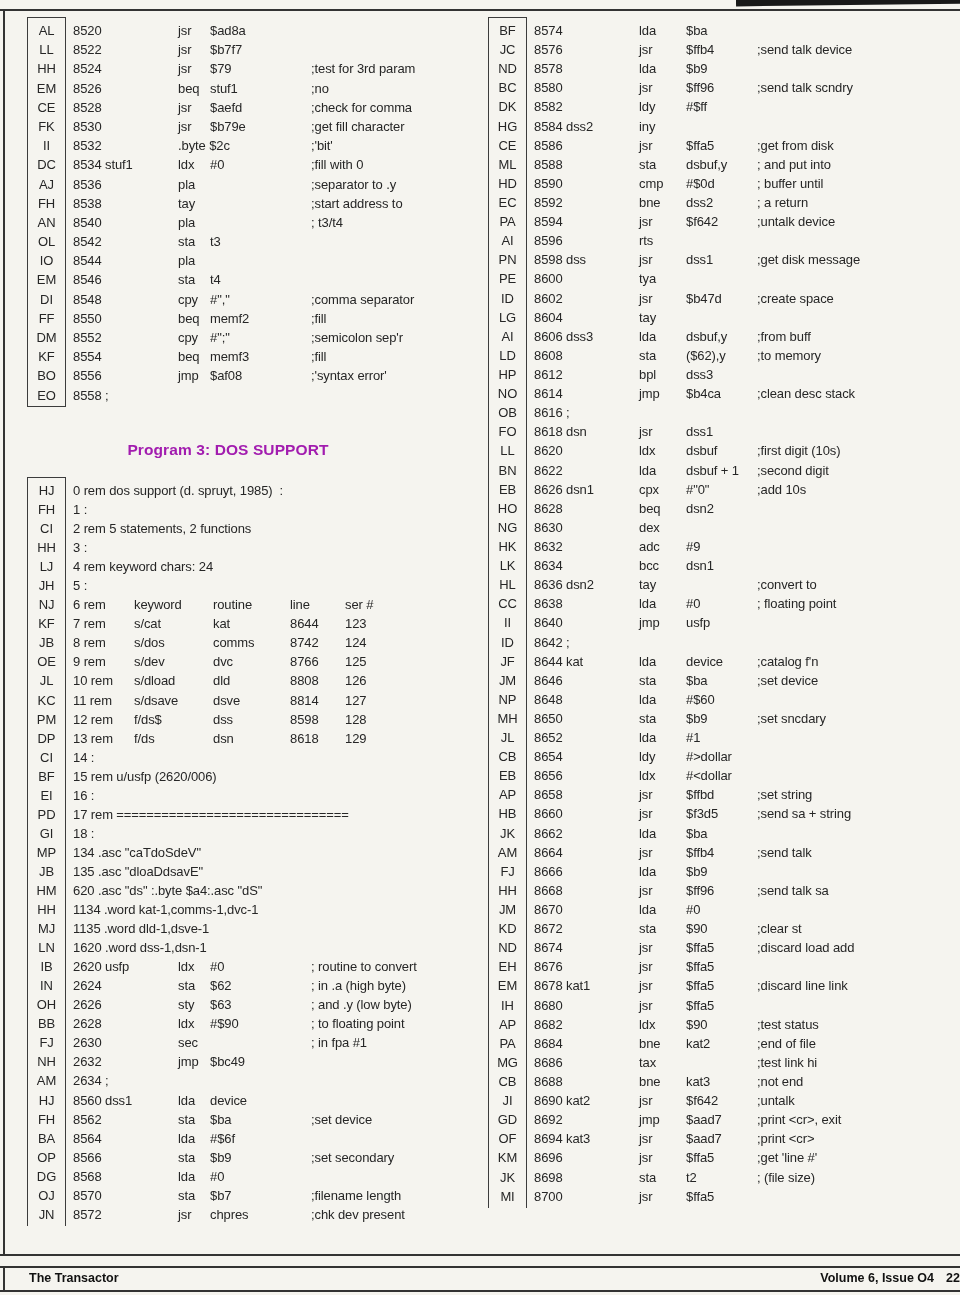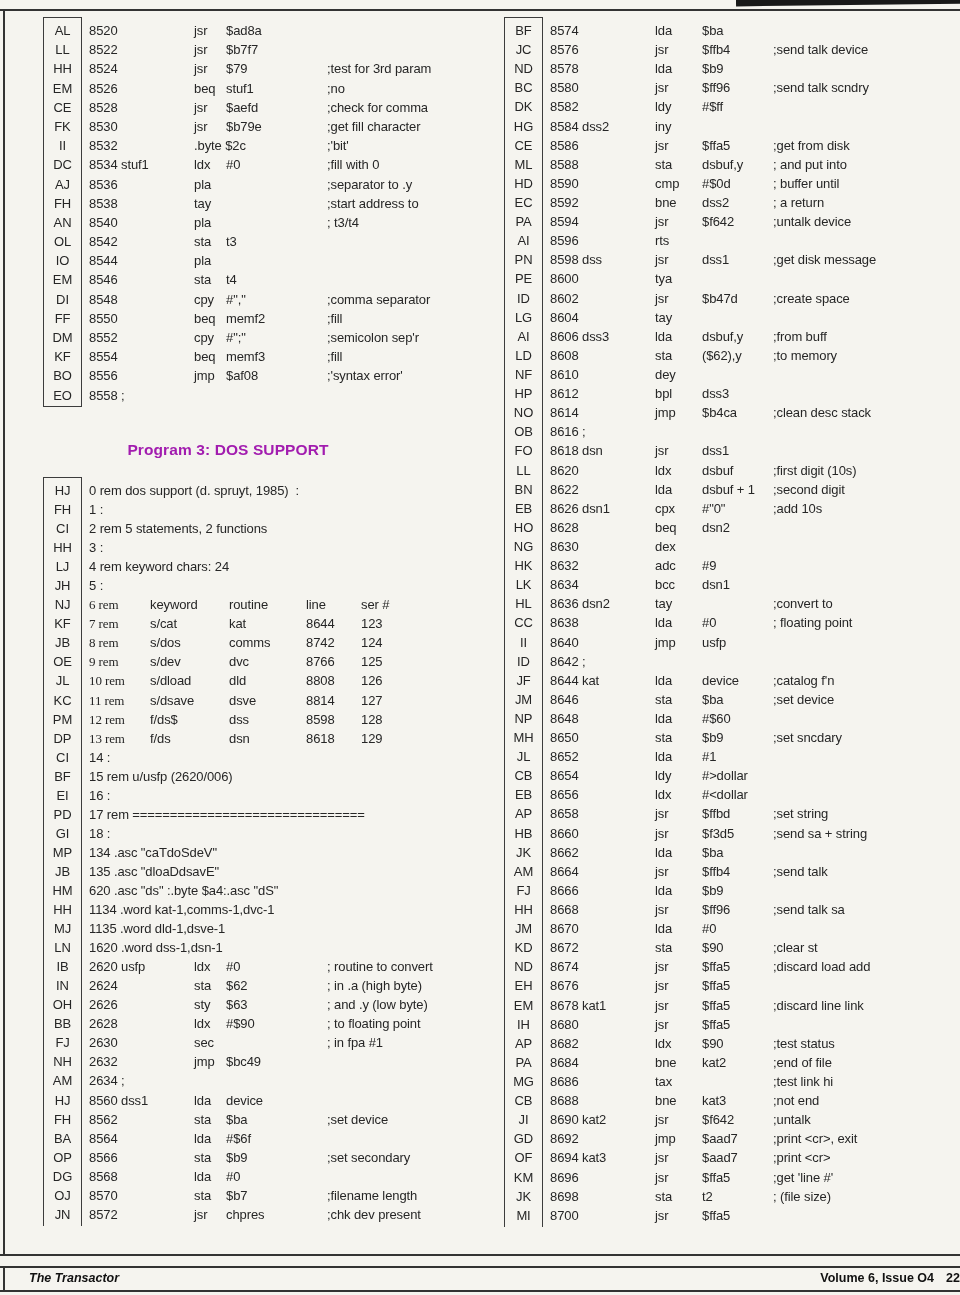--- a/index.html
+++ b/index.html
@@ -19,54 +19,54 @@
   #rule-band-left{left:3px;top:1266px;width:2px;height:25px;}
   #smudge{position:absolute;right:-6px;top:-2px;width:230px;height:7px;background:#191919;transform:rotate(-0.7deg);}
 
   
   .col{position:absolute;top:0;
        --chk:27px;--chkw:39px;--txt:73px;--op:178px;--arg:210px;--cmt:311px;}
   #col-left{left:0;width:456px;}
   #col-right{left:460px;width:500px;
        --chk:28px;--chkw:39px;--txt:74px;--op:179px;--arg:226px;--cmt:297px;}
 
-  .sec{position:absolute;left:0;right:8px;margin-left:16px;}
+  .sec{position:absolute;left:0;right:8px;}
   #sec1{top:21px;--rh:19.2px;}
   #sec2{top:481px;--rh:19.05px;}
   #sec3{top:21px;--rh:19.12px;}
 
   .chkbox{position:absolute;left:var(--chk);width:var(--chkw);top:-4px;bottom:-2px;
           border:1.6px solid #3c3c3c;box-sizing:border-box;}
   .chkbox.no-bottom{border-bottom:none;}
 
   .row{position:relative;height:var(--rh);}
   .row span{
     position:absolute;top:0;white-space:pre;
     font-size:13px;line-height:var(--rh);letter-spacing:-0.1px;color:#262626;
   }
   .chk{left:var(--chk);width:var(--chkw);text-align:center;}
   .addr,.txt{left:var(--txt);}
   .op{left:var(--op);}
   .arg{left:var(--arg);}
   .cmt{left:var(--cmt);}
   
-  .t0{left:var(--txt);font-family:Liberation Serif, serif;}
+  .t0{left:var(--txt);}
   .t1{left:134px;}
   .t2{left:213px;}
   .t3{left:290px;}
   .t4{left:345px;}
 
   .prog-header{
     position:absolute;left:0;top:441px;width:456px;text-align:center;
     font-weight:bold;font-size:15.5px;color:#a21caf;letter-spacing:0.1px;
   }
 
   .footer-text{position:absolute;left:0;top:1268px;width:960px;height:21px;
     font-size:12.5px;line-height:21px;font-weight:bold;color:#111;}
-  #footer-left{position:absolute;left:29px;font-style:italic;}
+  #footer-left{position:absolute;left:29px;}
   #footer-center{position:absolute;left:0;width:960px;text-align:right;}
   #footer-right{position:absolute;right:26px;margin-left:16px;}
 </style>
 </head>
 <body>
 
 <div class="rule" id="rule-top"></div>
 <div id="smudge"></div>
 <div class="rule" id="rule-left"></div>
 
@@ -546,25 +546,20 @@
           <span class="op">lda</span>
           <span class="arg">dsbuf,y</span>
           <span class="cmt">;from buff</span>
         </div>
         <div class="row">
           <span class="chk">LD</span>
           <span class="addr">8608</span>
           <span class="op">sta</span>
           <span class="arg">($62),y</span>
           <span class="cmt">;to memory</span>
-        </div>
-        <div class="row">
-          <span class="chk">NF</span>
-          <span class="addr">8610</span>
-          <span class="op">dey</span>
         </div>
         <div class="row">
           <span class="chk">HP</span>
           <span class="addr">8612</span>
           <span class="op">bpl</span>
           <span class="arg">dss3</span>
         </div>
         <div class="row">
           <span class="chk">NO</span>
           <span class="addr">8614</span>

